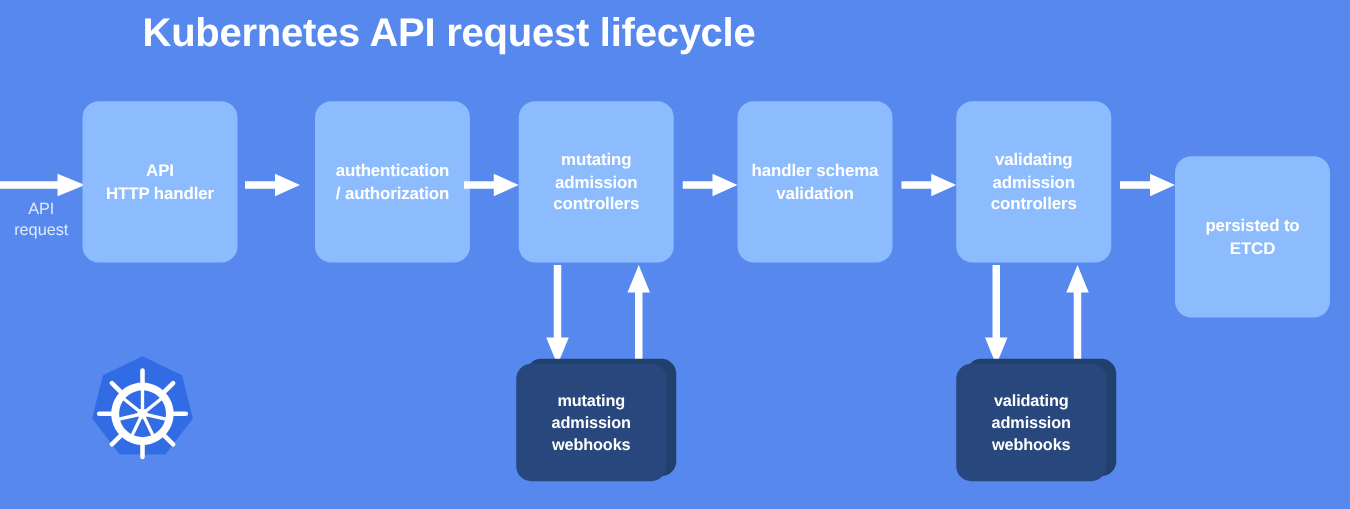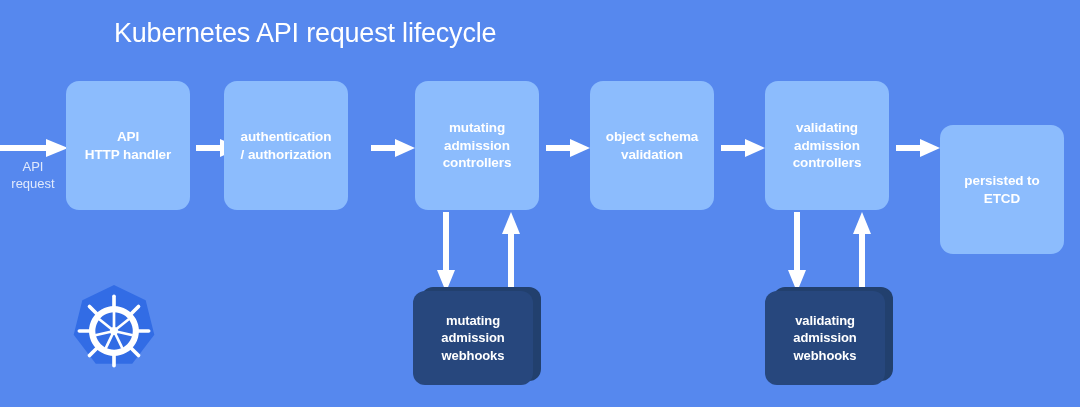--- a/index.html
+++ b/index.html
@@ -18,23 +18,23 @@
     width: 1080px;
     height: 407px;
     background: #5688ee;
     overflow: hidden;
   }
 
   
   .title {
     position: absolute;
     left: 114px;
-    top: 18px;
-    font-size: 27px;
-    font-weight: normal;
+    top: 8px;
+    font-size: 32px;
+    font-weight: bold;
     color: #ffffff;
     letter-spacing: -0.2px;
     white-space: nowrap;
   }
 
   
   .stage {
     position: absolute;
     top: 81px;
     width: 124px;
@@ -149,21 +149,21 @@
 HTTP handler</span>
   </div>
 
   <div class="arrow-h" style="left:196px; top:137px; width:44px;">
     <svg width="44" height="22" viewBox="0 0 44 22">
       <rect x="0" y="8" width="28" height="6" fill="#ffffff"></rect>
       <polygon points="24,2 44,11 24,20" fill="#ffffff"></polygon>
     </svg>
   </div>
 
-  <div class="stage" style="left:224px;">
+  <div class="stage" style="left:252px;">
     <span class="stage-label">authentication
 / authorization</span>
   </div>
 
   <div class="arrow-h" style="left:371px; top:137px; width:44px;">
     <svg width="44" height="22" viewBox="0 0 44 22">
       <rect x="0" y="8" width="28" height="6" fill="#ffffff"></rect>
       <polygon points="24,2 44,11 24,20" fill="#ffffff"></polygon>
     </svg>
   </div>
@@ -175,21 +175,21 @@
   </div>
 
   <div class="arrow-h" style="left:546px; top:137px; width:44px;">
     <svg width="44" height="22" viewBox="0 0 44 22">
       <rect x="0" y="8" width="28" height="6" fill="#ffffff"></rect>
       <polygon points="24,2 44,11 24,20" fill="#ffffff"></polygon>
     </svg>
   </div>
 
   <div class="stage" style="left:590px;">
-    <span class="stage-label">object schema
+    <span class="stage-label">handler schema
 validation</span>
   </div>
 
   <div class="arrow-h" style="left:721px; top:137px; width:44px;">
     <svg width="44" height="22" viewBox="0 0 44 22">
       <rect x="0" y="8" width="28" height="6" fill="#ffffff"></rect>
       <polygon points="24,2 44,11 24,20" fill="#ffffff"></polygon>
     </svg>
   </div>
 

